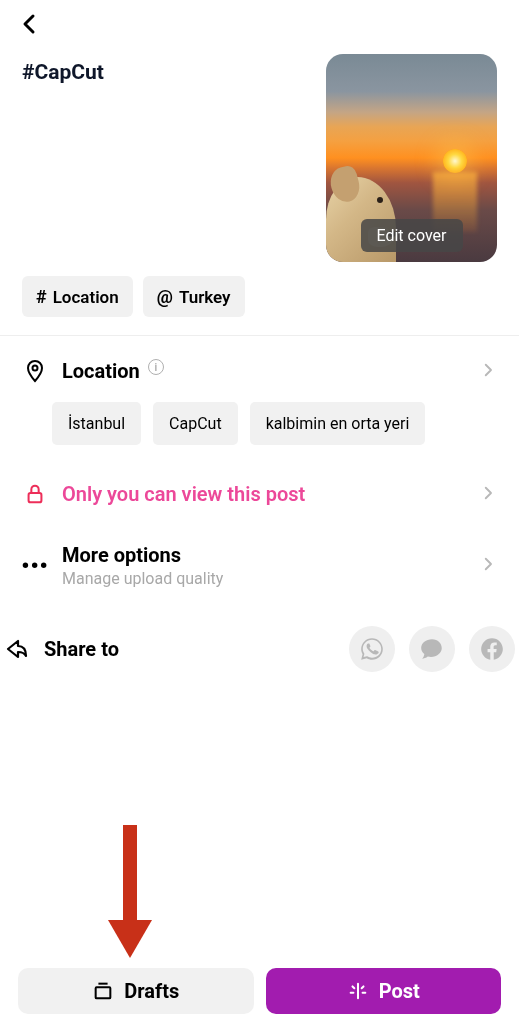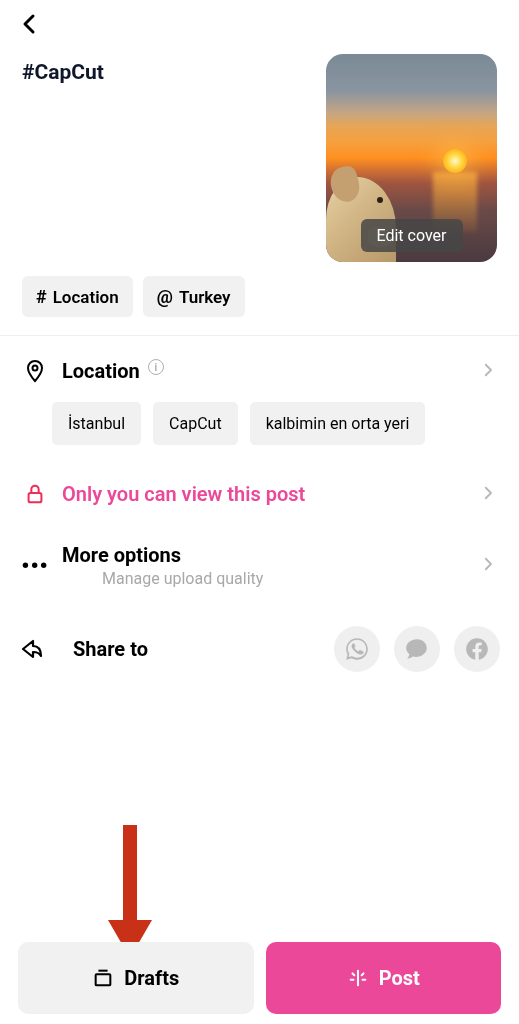--- a/index.html
+++ b/index.html
@@ -188,21 +188,20 @@
       font-size: 20px;
       font-weight: 700;
       color: #000;
       display: flex;
       gap: 8px;
     }
     .row-subtitle {
       font-size: 16px;
       color: #a8a8a8;
       margin-top: 2px;
-      margin-left: 40px;
     }
     .info-icon {
       width: 16px;
       height: 16px;
       border: 1.5px solid #b0b0b0;
       border-radius: 50%;
       display: inline-flex;
       align-items: center;
       justify-content: center;
       font-size: 10px;
@@ -233,22 +232,22 @@
     }
     .dots {
       font-size: 22px;
       font-weight: 900;
       letter-spacing: 1px;
       line-height: 12px;
     }
     .share-row {
       display: flex;
       align-items: center;
-      padding: 20px 19px;
-      gap: 28px;
+      padding: 20px 4px;
+      gap: 14px;
     }
     .share-title {
       flex: 1;
       font-size: 20px;
       font-weight: 700;
     }
     .share-icons {
       display: flex;
       gap: 14px;
     }
@@ -271,36 +270,36 @@
       position: absolute;
       bottom: 10px;
       left: 0;
       right: 0;
       display: flex;
       gap: 12px;
       padding: 0 18px;
     }
     .btn {
       flex: 1;
-      height: 72px;
+      height: 46px;
       border-radius: 10px;
       display: flex;
       align-items: center;
       justify-content: center;
       gap: 10px;
       font-size: 20px;
       font-weight: 700;
       border: none;
     }
     .btn-drafts {
       background: #f1f1f1;
       color: #000;
     }
     .btn-post {
-      background: #ec4899;
+      background: #a21caf;
       color: #fff;
     }
   </style>
 </head>
 <body>
 
 <div class="header">
   <div class="back-icon">
     <svg viewBox="0 0 24 24" width="24" height="24" fill="none" stroke="#000" stroke-width="3" stroke-linecap="round" stroke-linejoin="round">
       <polyline points="15 4 7 12 15 20"></polyline>

